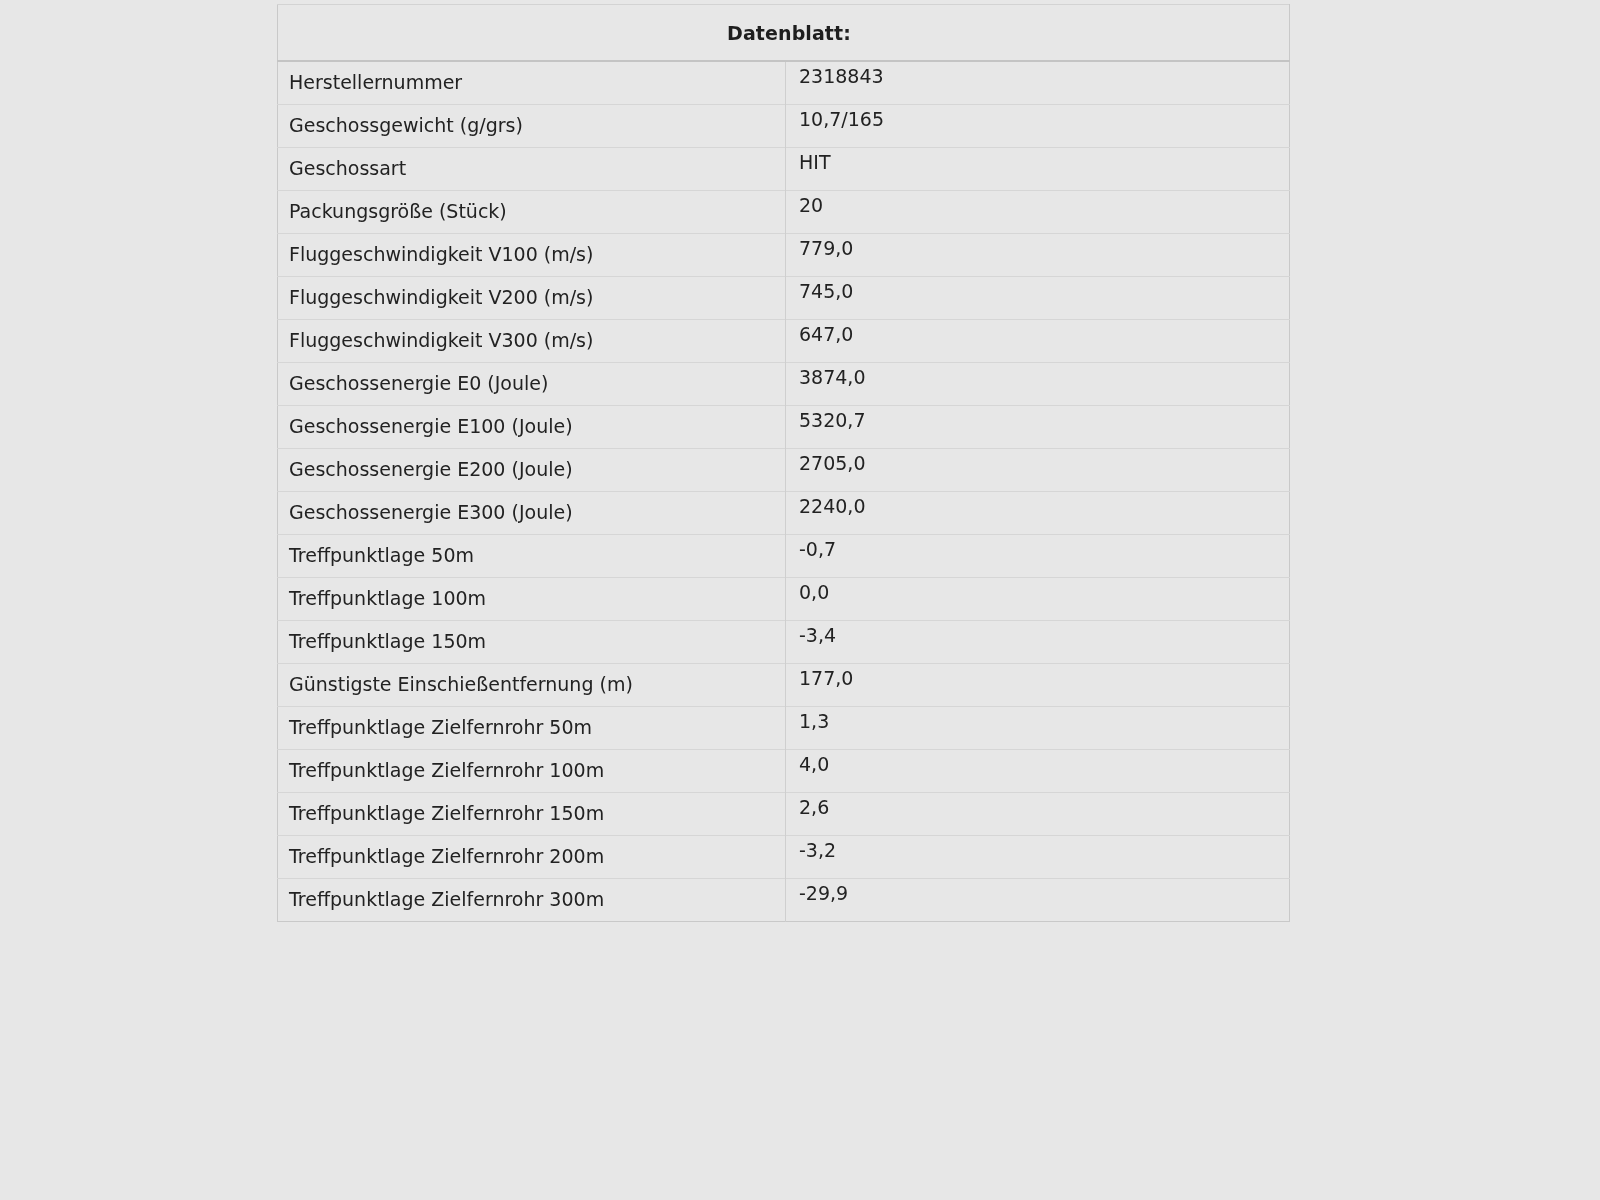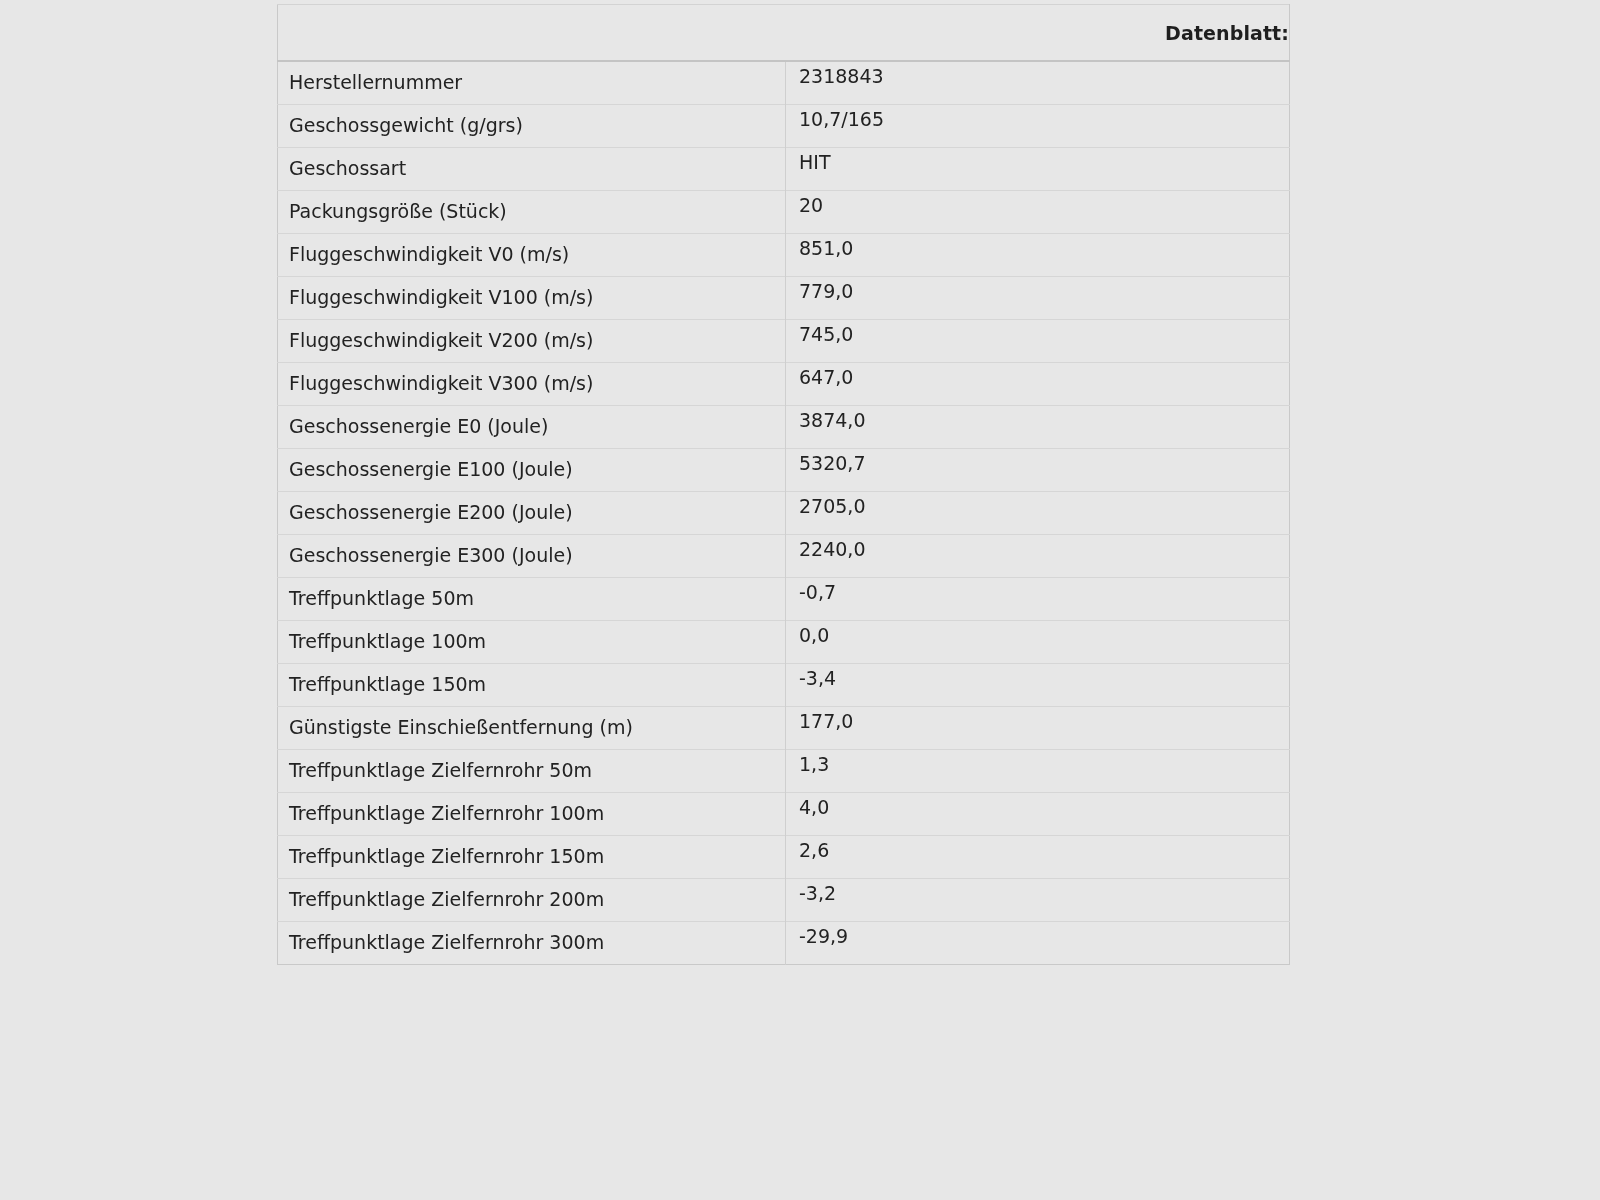--- a/index.html
+++ b/index.html
@@ -35,21 +35,21 @@
     border-spacing: 0;
     background: transparent;
     border-left: 1px solid #c9c9c9;
     border-right: 1px solid #c9c9c9;
     border-top: 1px solid #d3d3d3;
     border-bottom: 1px solid #c9c9c9;
   }
 
   table.datasheet caption,
   table.datasheet thead th {
-    text-align: right;
+    text-align: center;
   }
 
   thead th.sheet-title {
     font-size: 19px;
     font-weight: bold;
     letter-spacing: 0.1px;
     color: #1f1f1f;
     padding: 17px 0 16px 11px;
     border-bottom: 2px solid #c4c4c4;
     background: transparent;
@@ -128,28 +128,20 @@
           <tr class="data-row">
             <td class="label-cell">
               <span class="cell-text">Packungsgröße (Stück)</span>
             </td>
             <td class="value-cell">
               <span class="cell-text">20</span>
             </td>
           </tr>
           <tr class="data-row">
             <td class="label-cell">
-              <span class="cell-text">Fluggeschwindigkeit V0 (m/s)</span>
-            </td>
-            <td class="value-cell">
-              <span class="cell-text">851,0</span>
-            </td>
-          </tr>
-          <tr class="data-row">
-            <td class="label-cell">
               <span class="cell-text">Fluggeschwindigkeit V100 (m/s)</span>
             </td>
             <td class="value-cell">
               <span class="cell-text">779,0</span>
             </td>
           </tr>
           <tr class="data-row">
             <td class="label-cell">
               <span class="cell-text">Fluggeschwindigkeit V200 (m/s)</span>
             </td>

